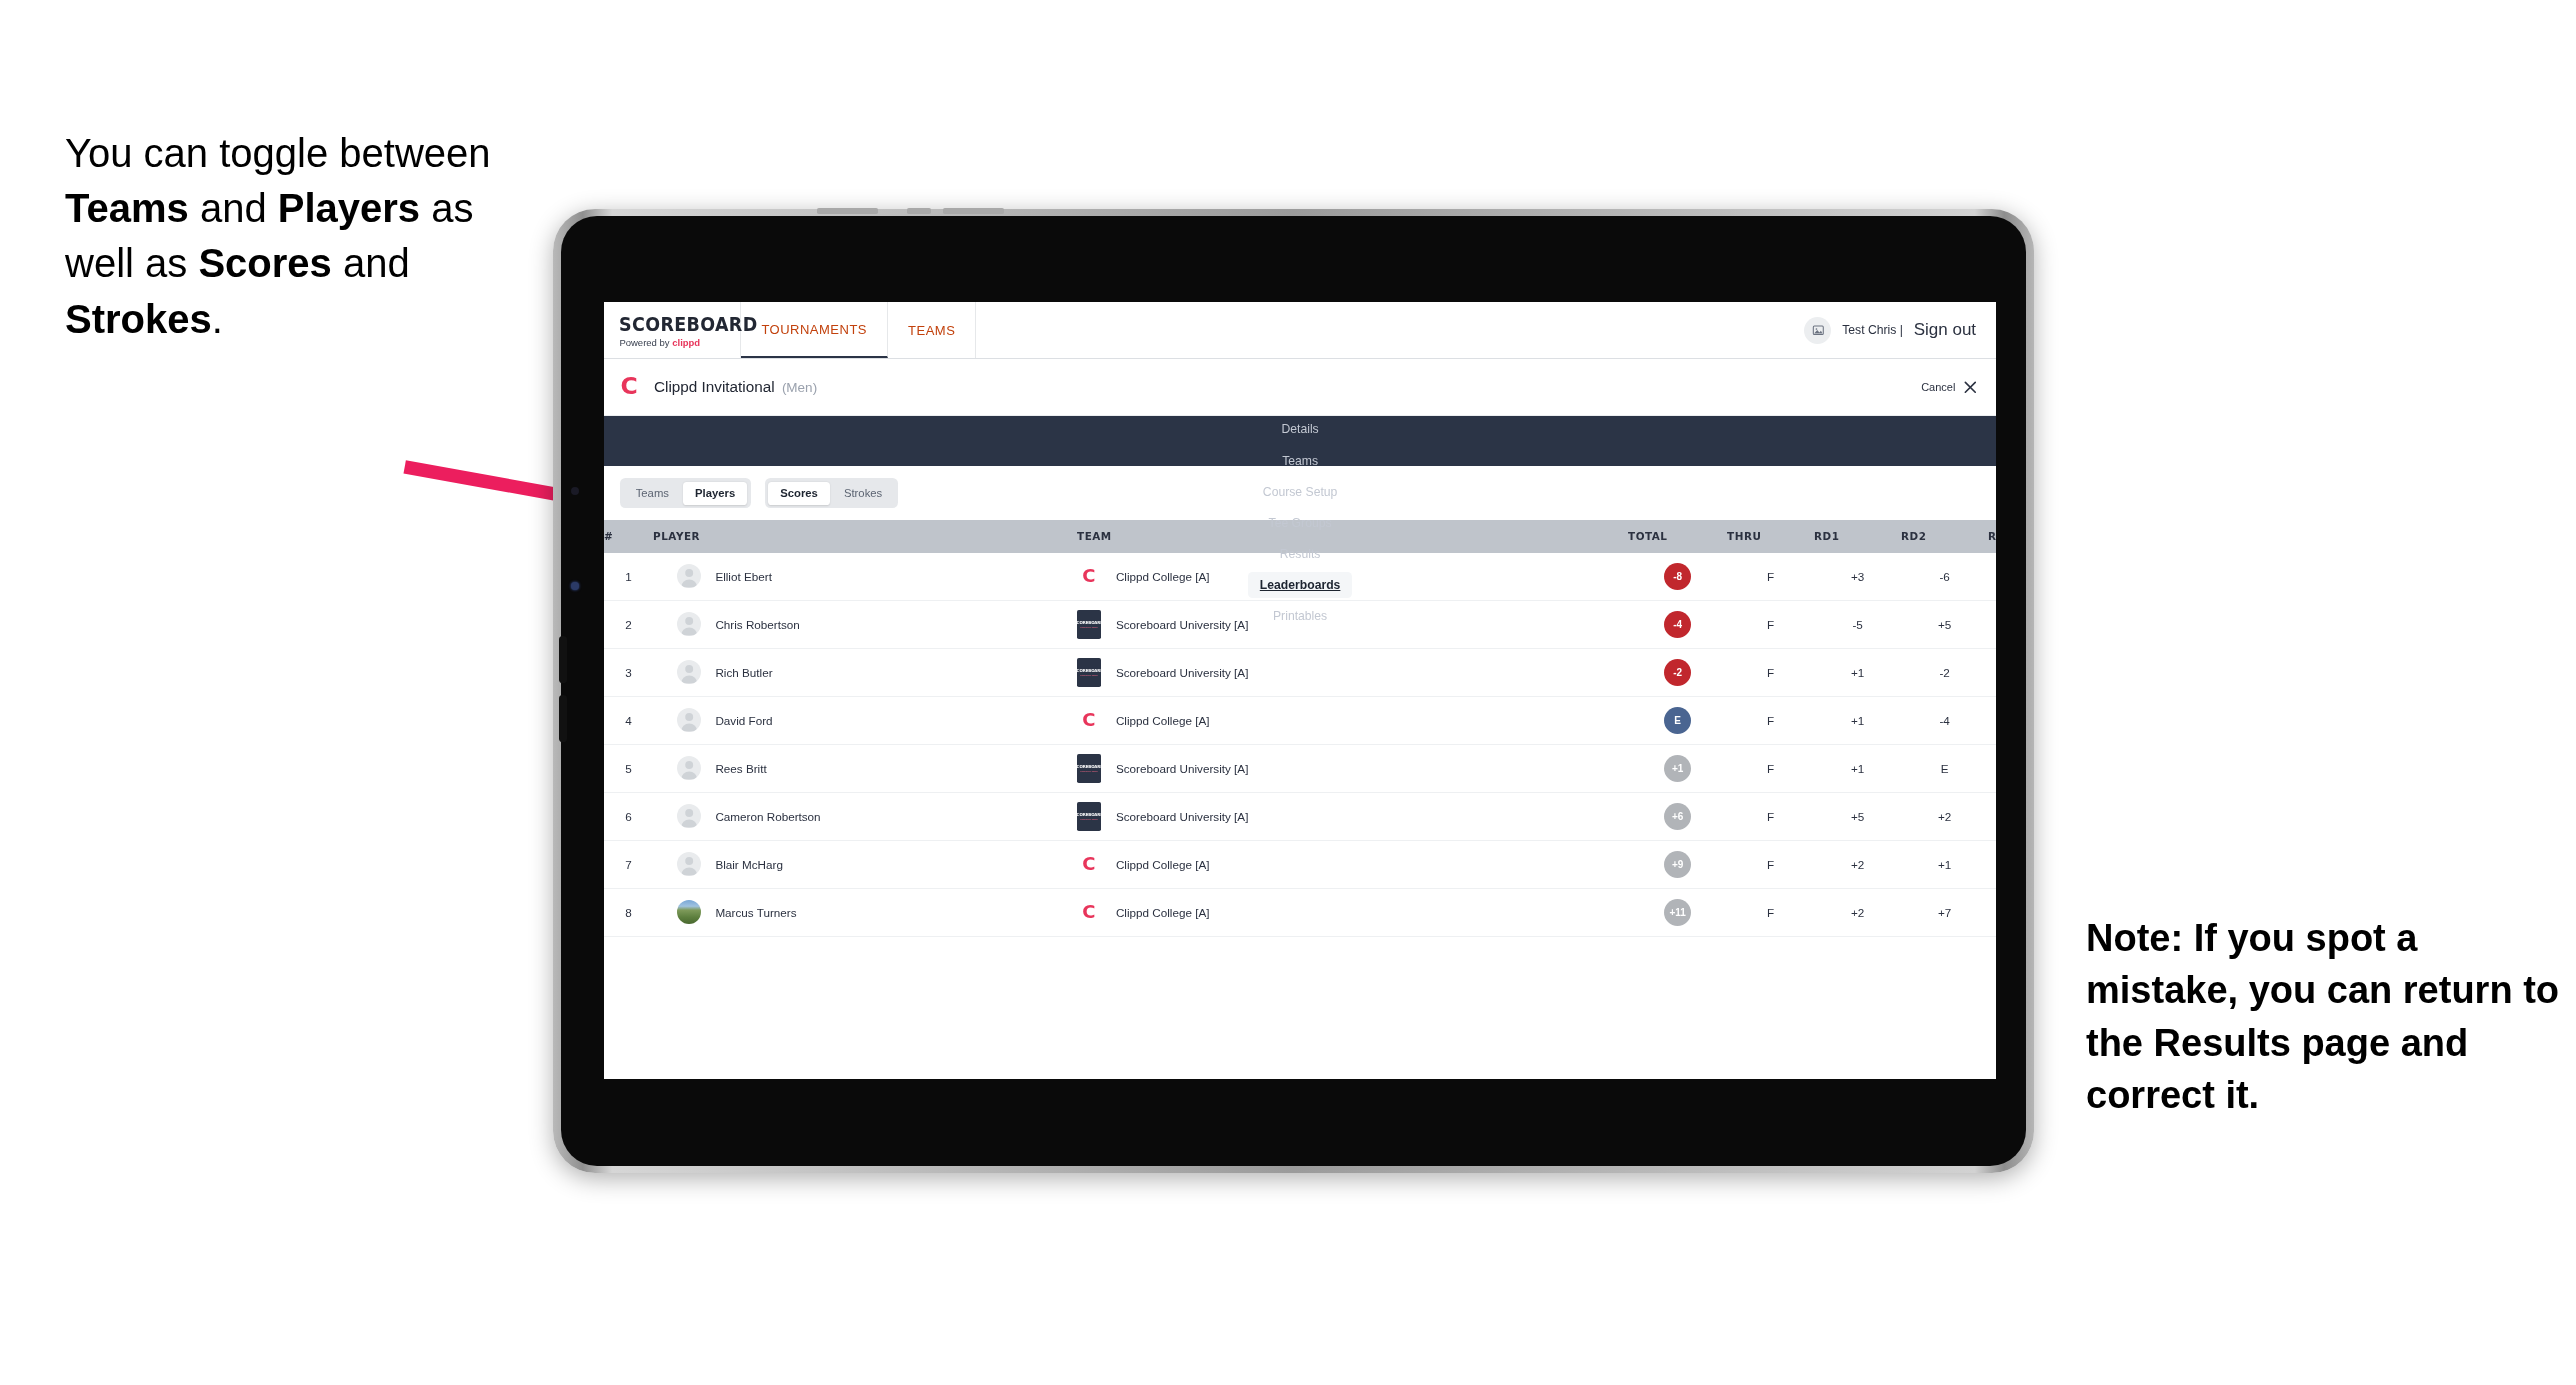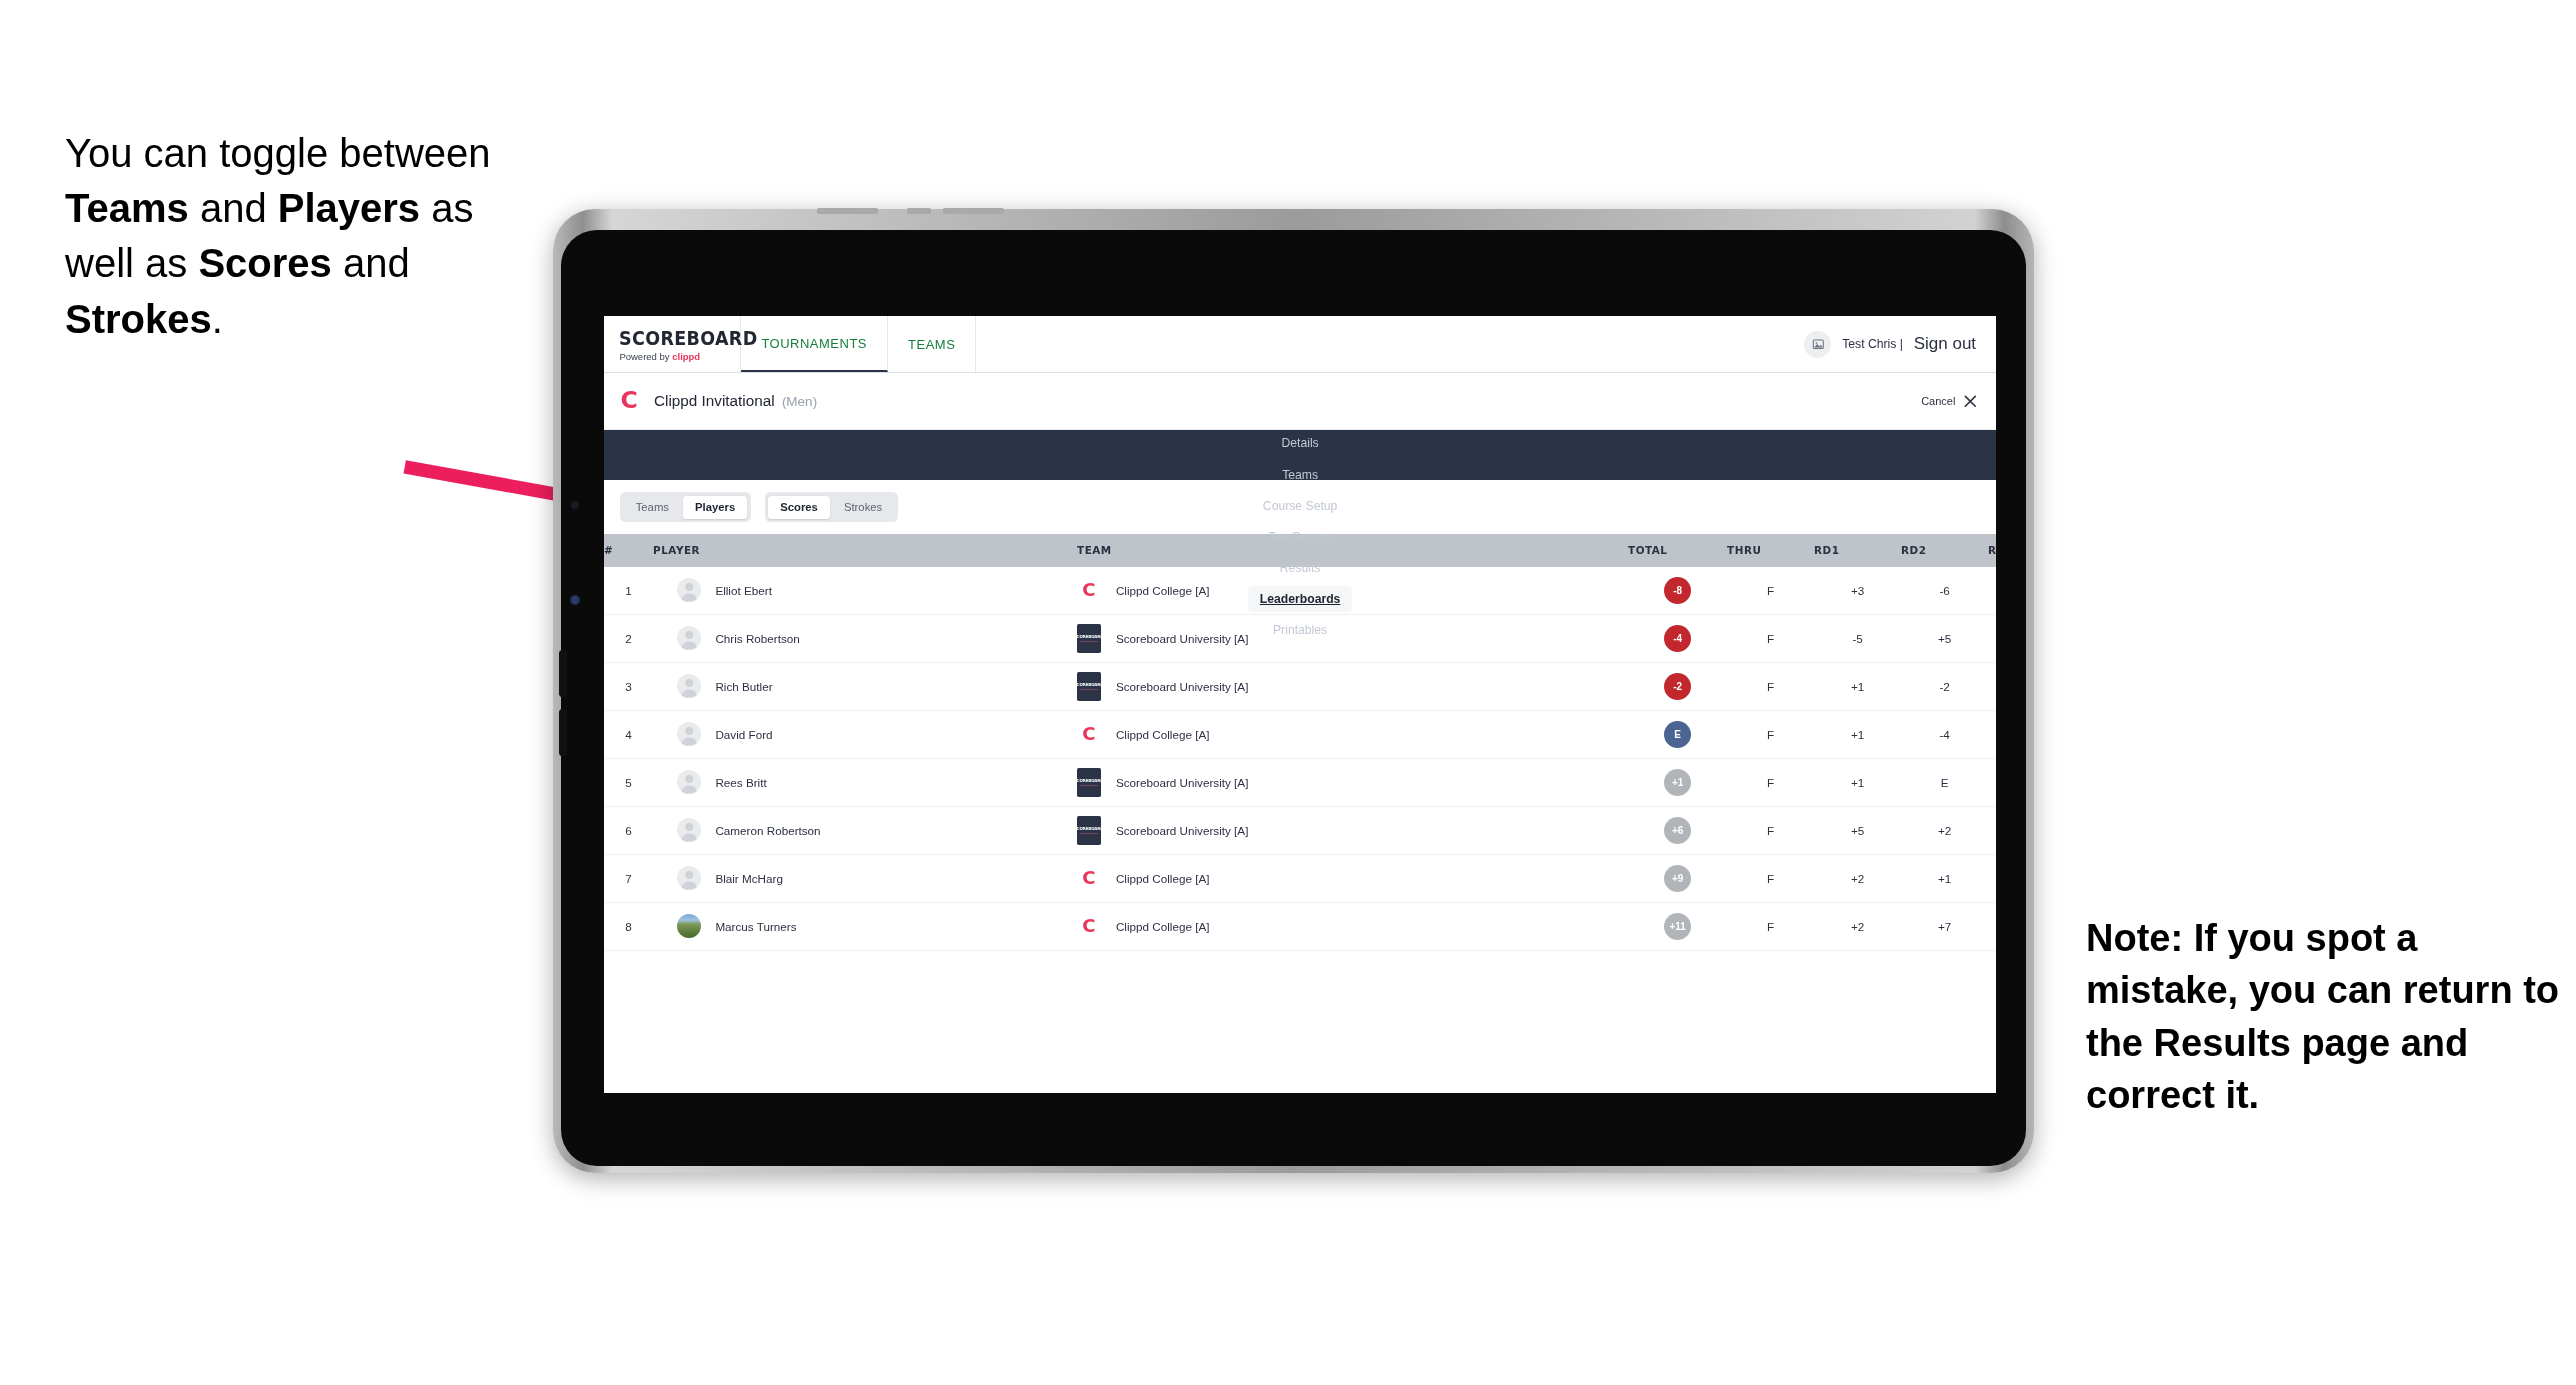--- a/index.html
+++ b/index.html
@@ -22,39 +22,39 @@
   
   #tablet{position:absolute;left:553px;top:209px;width:1481px;height:964px;}
   .tab-outer{
     position:absolute;inset:0;
     border-radius:42px;
     background:linear-gradient(90deg,#b9b9b9 0%,#8f8f8f 2%,#d6d6d6 4%,#9b9b9b 50%,#d2d2d2 96%,#8d8d8d 98%,#b5b5b5 100%);
     box-shadow:0 5.4px 23.5px rgba(0,0,0,.30);
   }
   .tab-bezel{
     position:absolute;left:8.1px;top:7.2px;right:8.1px;bottom:7.2px;
-    border-radius:36px;background:#0a0a0a;margin-top:14px;
+    border-radius:36px;background:#0a0a0a;
   }
   .tab-screen{
     position:absolute;left:43px;top:86px;width:1392px;height:777px;
     background:#ffffff;overflow:hidden;
   }
   
   .btn-top{position:absolute;background:#a9a9a9;height:6.3px;border-radius:1.8px;top:-0.9px;}
   .btn-left{position:absolute;left:-1.8px;width:8.1px;background:#111;border-radius:3.6px;}
   .cam{position:absolute;left:10px;width:8.1px;height:8.1px;border-radius:50%;background:#1a1a26;}
   .cam.lit{background:#2b3a66;box-shadow:0 0 2.7px #3a53a0;}
 
   
   .app-header{height:56px;background:#fff;border-bottom:0.9px solid #dcdfe3;display:flex;align-items:stretch;position:relative;}
   .logo-box{width:121px;display:flex;flex-direction:column;justify-content:center;padding-left:15.3px;border-right:0.9px solid #e6e8ea;}
   .logo-main{font-size:19px;font-weight:800;letter-spacing:0.4px;color:#222733;font-family:"DejaVu Sans", sans-serif;transform:scaleX(.92);transform-origin:left center;}
   .logo-sub{font-size:9.5px;color:#3a4150;margin-top:1.8px;white-space:nowrap;}
   .logo-sub i{font-style:normal;color:#e8355b;font-weight:700;}
-  .nav-tab{display:flex;align-items:center;padding:0 20px;font-size:13px;color:#15803d;letter-spacing:0.5px;border-right:0.9px solid #e6e8ea;cursor:pointer;}
+  .nav-tab{display:flex;align-items:center;padding:0 20px;font-size:13px;color:#c2410c;letter-spacing:0.5px;border-right:0.9px solid #e6e8ea;cursor:pointer;}
   .nav-tab.active{border-bottom:2.7px solid #2b3446;}
   .header-right{margin-left:auto;display:flex;align-items:center;padding-right:20px;gap:10.8px;}
   .avatar-circle{width:27px;height:27px;border-radius:50%;background:#eceef0;display:flex;align-items:center;justify-content:center;}
   .user-name{font-size:12.2px;color:#2b3140;}
   .sign-out{font-size:17px;color:#2b3140;cursor:pointer;}
 
   
   .tour-bar{height:56px;background:#fff;display:flex;align-items:center;padding:0 20px 0 16.3px;border-bottom:0.9px solid #eceef0;}
   .c-logo{font-size:23.5px;font-weight:800;color:#e8355b;font-family:"DejaVu Sans", sans-serif;line-height:1;}
   .tour-name{font-size:15.3px;color:#222733;margin-left:16.3px;}

